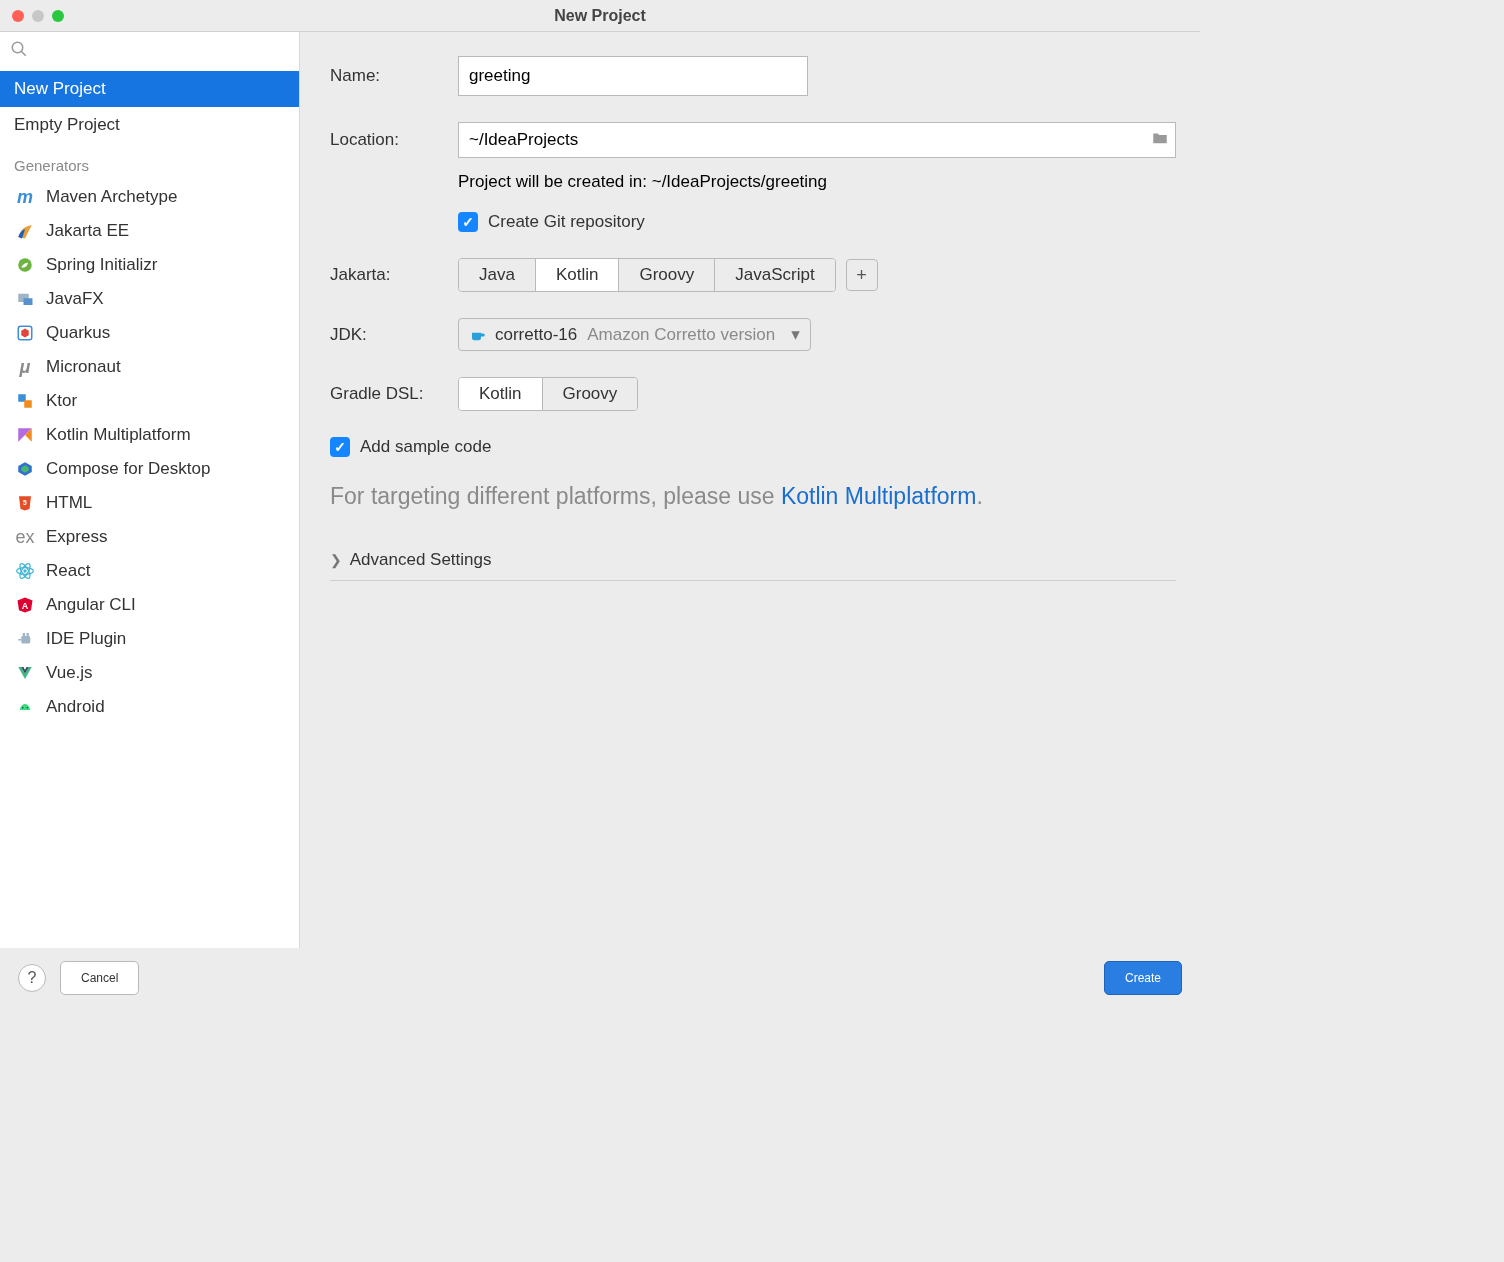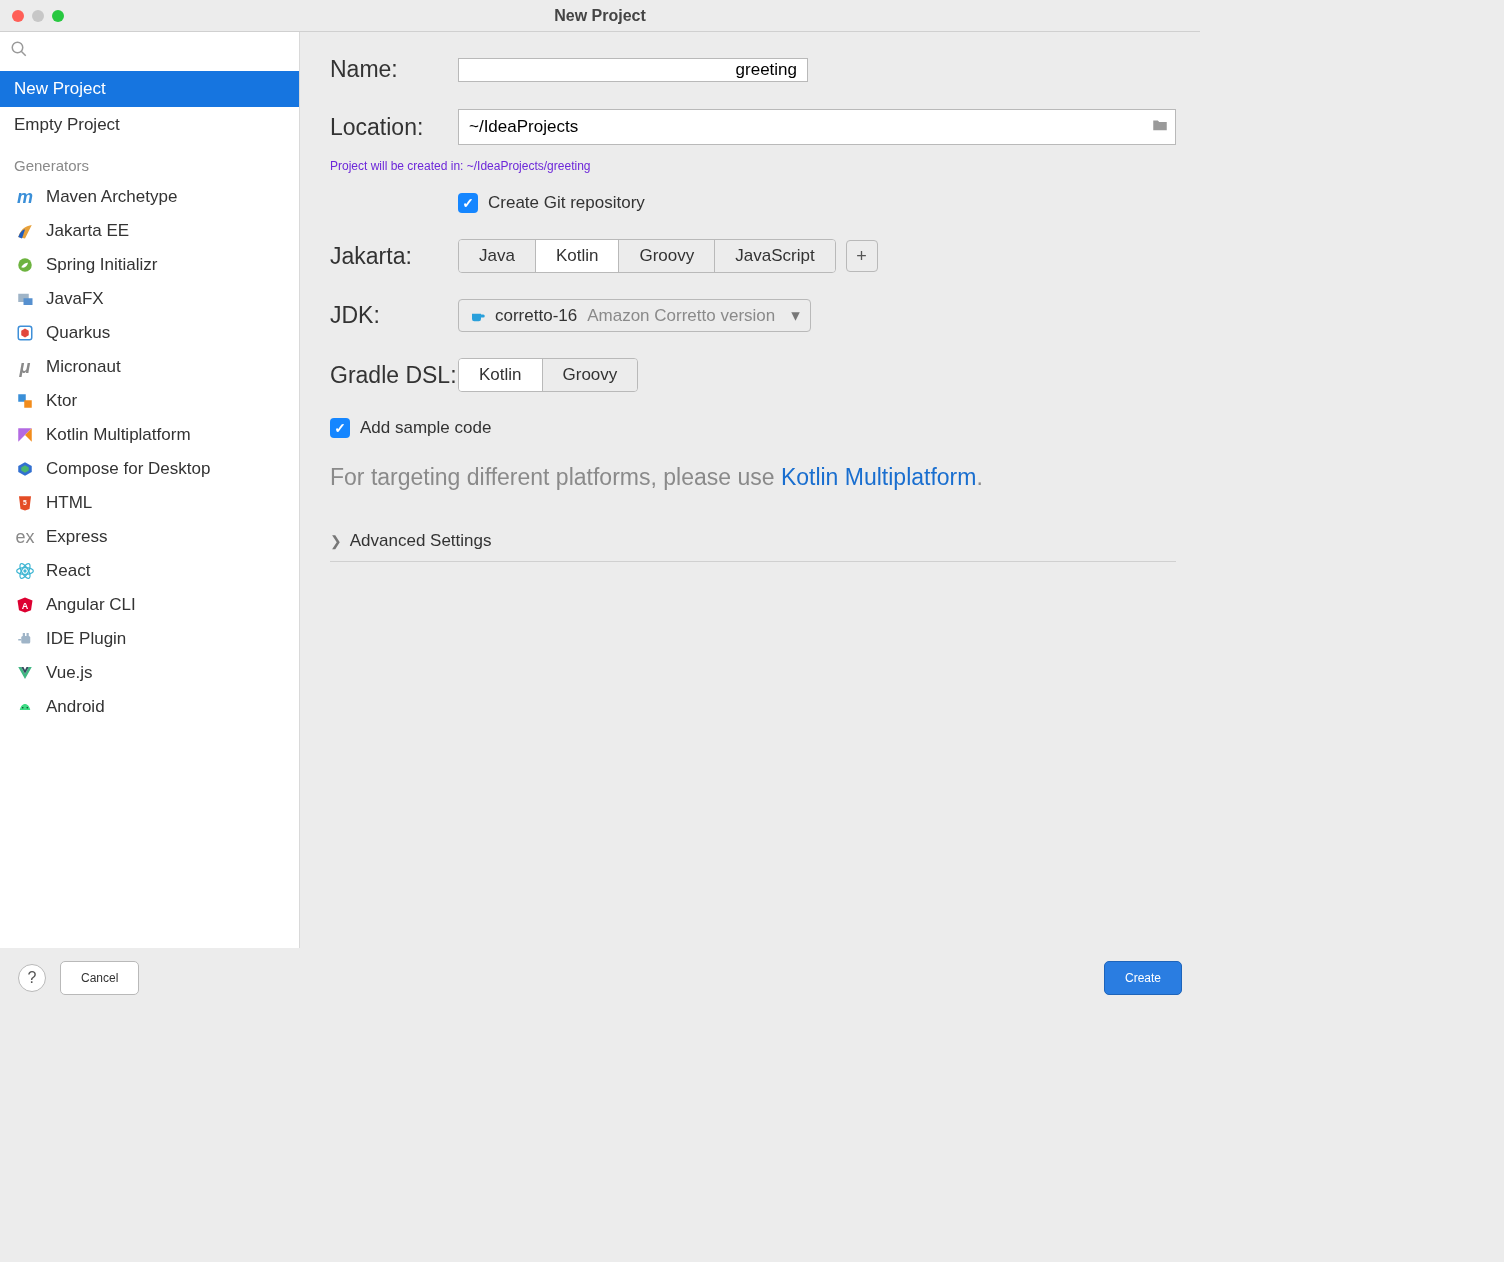--- a/index.html
+++ b/index.html
@@ -93,51 +93,51 @@
     padding: 24px 24px 24px 30px;
   }
   .form-row {
     display: flex;
     align-items: center;
     margin-bottom: 26px;
   }
   .form-row.tight { margin-bottom: 14px; }
   .form-label {
     width: 128px;
-    font-size: 23px;
+    font-size: 17px;
     color: #333;
   }
   .text-input {
-    height: 24px;
+    height: 40px;
     border: 1px solid #b9b9b9;
     background: #fff;
     font-size: 17px;
     padding: 0 10px;
-    text-align: right;
   }
   .text-input.name-input { width: 350px; }
   .location-wrap {
     flex: 1;
     display: flex;
     align-items: center;
     border: 1px solid #b9b9b9;
     background: #fff;
     height: 36px;
     padding: 0 6px 0 10px;
   }
   .location-wrap input {
     flex: 1; border: none; outline: none;
     font-size: 17px;
     background: transparent;
   }
   .folder-icon { color: #9a9a9a; font-size: 18px; }
 
   .hint {
-    font-size: 12px;
-    color: #6d28d9;
+    margin-left: 128px;
+    font-size: 17px;
+    color: #000000;
     margin-bottom: 20px;
   }
 
   .check-row {
     margin-left: 128px;
     display: flex; align-items: center; gap: 10px;
     margin-bottom: 26px;
   }
   .check-row.no-indent { margin-left: 0; }
   .checkbox {

